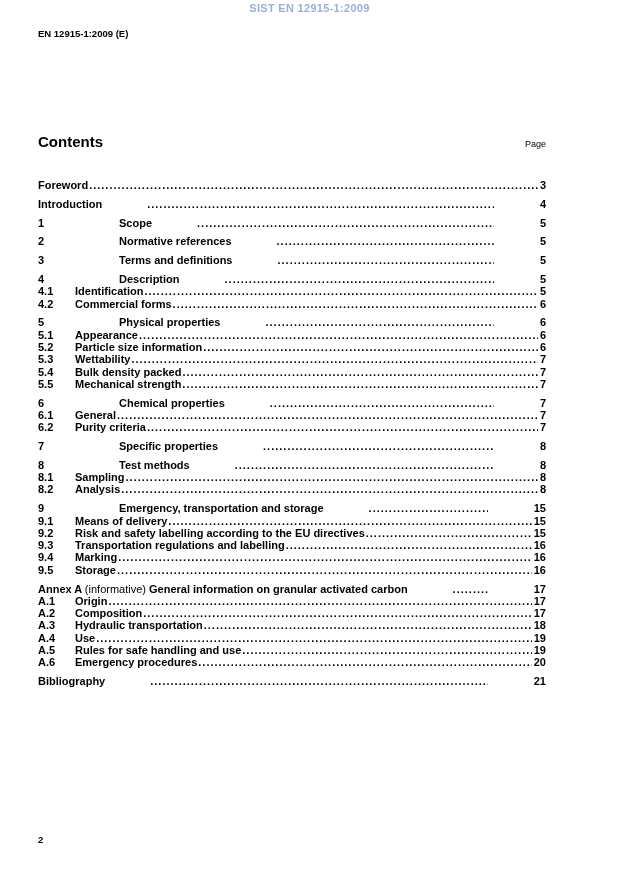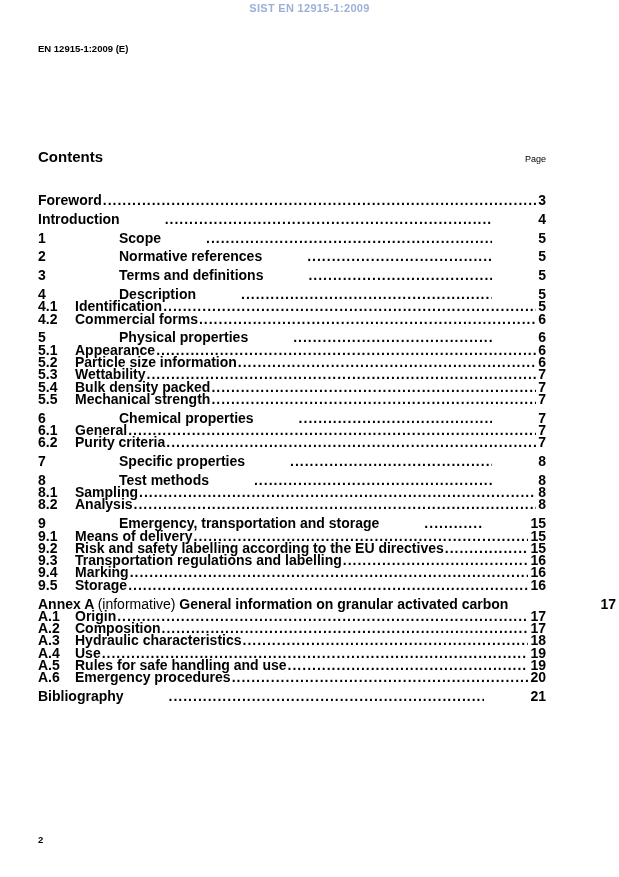--- a/index.html
+++ b/index.html
@@ -14,21 +14,21 @@
     overflow: hidden;
   }
   .watermark {
     padding-top: 2px;
     text-align: center;
     font-size: 11px;
     font-weight: bold;
     letter-spacing: 0.3px;
   }
   .doc-ref {
-    margin: 29px 0 0 38px;
+    margin: 14px 0 0 38px;
     font-size: 9.5px;
     font-weight: bold;
   }
   .contents-header {
     display: flex;
     justify-content: space-between;
     align-items: baseline;
     margin: 94px 73px 0 38px;
   }
   .contents-header h1 {
@@ -40,21 +40,21 @@
     font-size: 9px;
     font-weight: normal;
     padding-left: 16px;
   }
   .toc {
     margin: 29px 73px 0 38px;
   }
   .toc-row {
     display: flex;
     align-items: baseline;
-    font-size: 14px;
+    font-size: 11px;
     font-weight: bold;
     line-height: 12.3px;
     white-space: nowrap;
   }
   .toc-row.gap { margin-top: 6.5px; gap: 44px; }
   .toc-row .num {
     flex: none;
     width: 37px;
   }
   .toc-row .title {
@@ -266,21 +266,21 @@
         <span class="pg">17</span>
       </div>
       <div class="toc-row">
         <span class="num">A.2</span>
         <span class="title">Composition </span>
         <span class="dots">............................................................................................................................................................................................................................................................................................................</span>
         <span class="pg">17</span>
       </div>
       <div class="toc-row">
         <span class="num">A.3</span>
-        <span class="title">Hydraulic characteristics </span>
+        <span class="title">Hydraulic transportation </span>
         <span class="dots">............................................................................................................................................................................................................................................................................................................</span>
         <span class="pg">18</span>
       </div>
       <div class="toc-row">
         <span class="num">A.4</span>
         <span class="title">Use </span>
         <span class="dots">............................................................................................................................................................................................................................................................................................................</span>
         <span class="pg">19</span>
       </div>
       <div class="toc-row">

